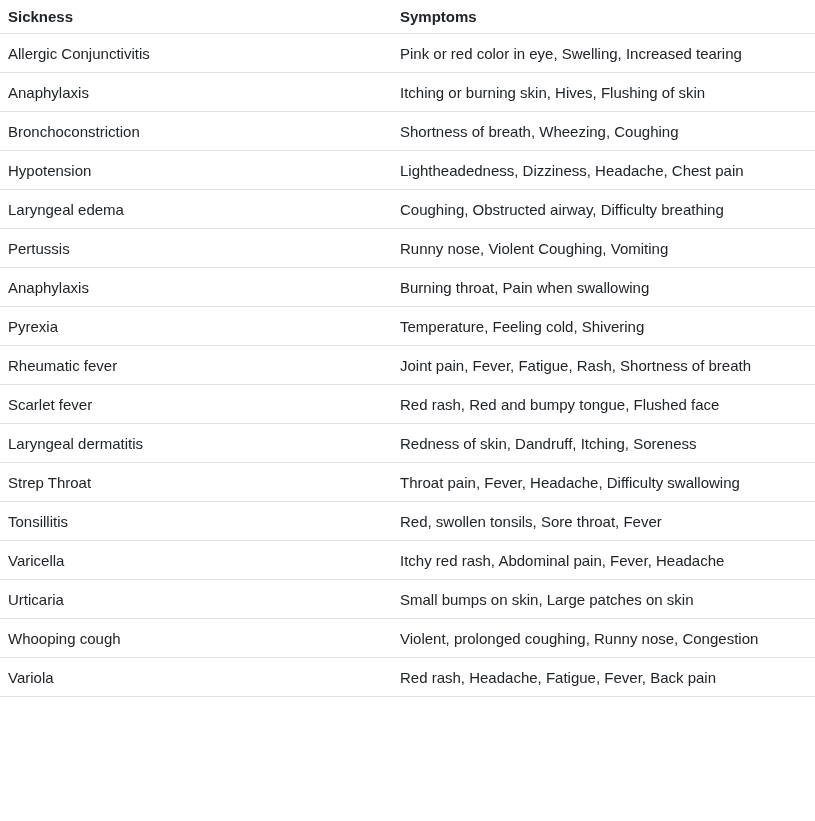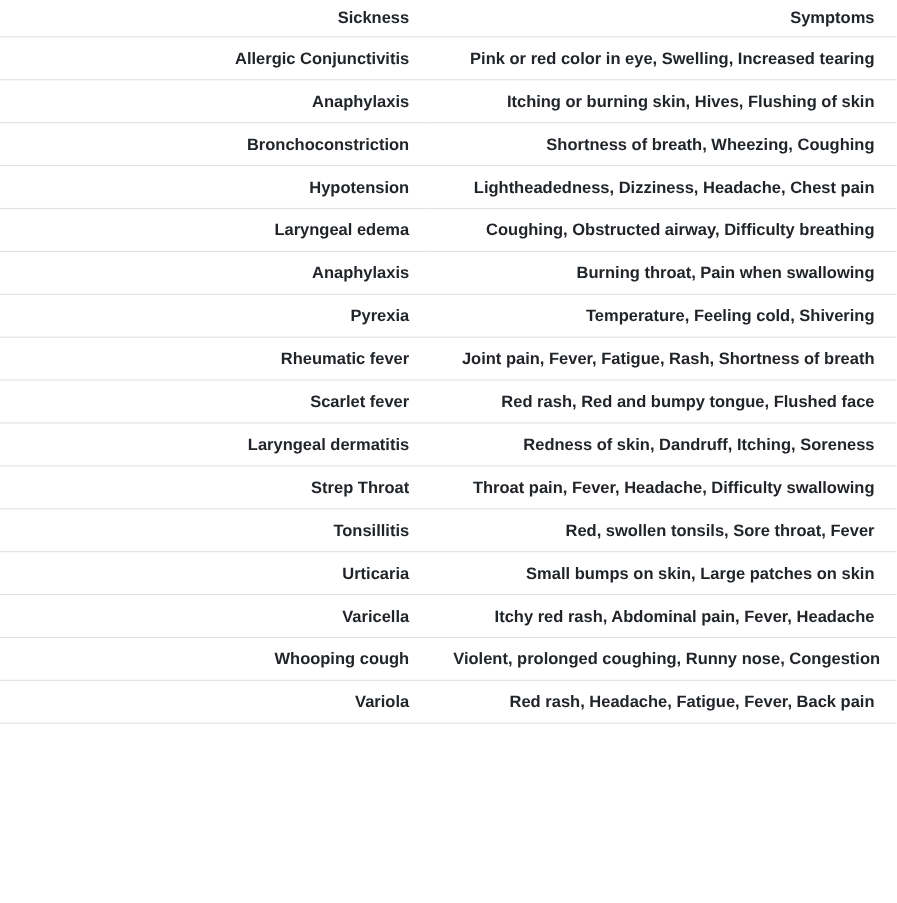--- a/index.html
+++ b/index.html
@@ -13,34 +13,34 @@
     color: #212529;
   }
   table.sickness-table {
     border-collapse: collapse;
     table-layout: fixed;
     width: 815px;
   }
   table.sickness-table col.col-sickness { width: 392px; }
   table.sickness-table th,
   table.sickness-table td {
-    text-align: right;
+    text-align: left;
     vertical-align: middle;
-    padding: 0 20px;
+    padding: 0 8px;
     font-size: 15px;
     white-space: nowrap;
     overflow: hidden;
     border-bottom: 1px solid #dee2e6;
   }
   table.sickness-table th {
     font-weight: bold;
     height: 33px;
   }
   table.sickness-table td {
-    font-weight: bold;
+    font-weight: normal;
     height: 38px;
     margin-left: 32px;
   }
 </style>
 </head>
 <body>
 
 <table class="sickness-table">
   <colgroup>
     <col class="col-sickness">
@@ -67,20 +67,24 @@
       </tr>
       <tr>
         <td>Hypotension</td>
         <td>Lightheadedness, Dizziness, Headache, Chest pain</td>
       </tr>
       <tr>
         <td>Laryngeal edema</td>
         <td>Coughing, Obstructed airway, Difficulty breathing</td>
       </tr>
       <tr>
+        <td>Pertussis</td>
+        <td>Runny nose, Violent Coughing, Vomiting</td>
+      </tr>
+      <tr>
         <td>Anaphylaxis</td>
         <td>Burning throat, Pain when swallowing</td>
       </tr>
       <tr>
         <td>Pyrexia</td>
         <td>Temperature, Feeling cold, Shivering</td>
       </tr>
       <tr>
         <td>Rheumatic fever</td>
         <td>Joint pain, Fever, Fatigue, Rash, Shortness of breath</td>
@@ -95,26 +99,26 @@
       </tr>
       <tr>
         <td>Strep Throat</td>
         <td>Throat pain, Fever, Headache, Difficulty swallowing</td>
       </tr>
       <tr>
         <td>Tonsillitis</td>
         <td>Red, swollen tonsils, Sore throat, Fever</td>
       </tr>
       <tr>
+        <td>Varicella</td>
+        <td>Itchy red rash, Abdominal pain, Fever, Headache</td>
+      </tr>
+      <tr>
         <td>Urticaria</td>
         <td>Small bumps on skin, Large patches on skin</td>
-      </tr>
-      <tr>
-        <td>Varicella</td>
-        <td>Itchy red rash, Abdominal pain, Fever, Headache</td>
       </tr>
       <tr>
         <td>Whooping cough</td>
         <td>Violent, prolonged coughing, Runny nose, Congestion</td>
       </tr>
       <tr>
         <td>Variola</td>
         <td>Red rash, Headache, Fatigue, Fever, Back pain</td>
       </tr>
     </tbody>

